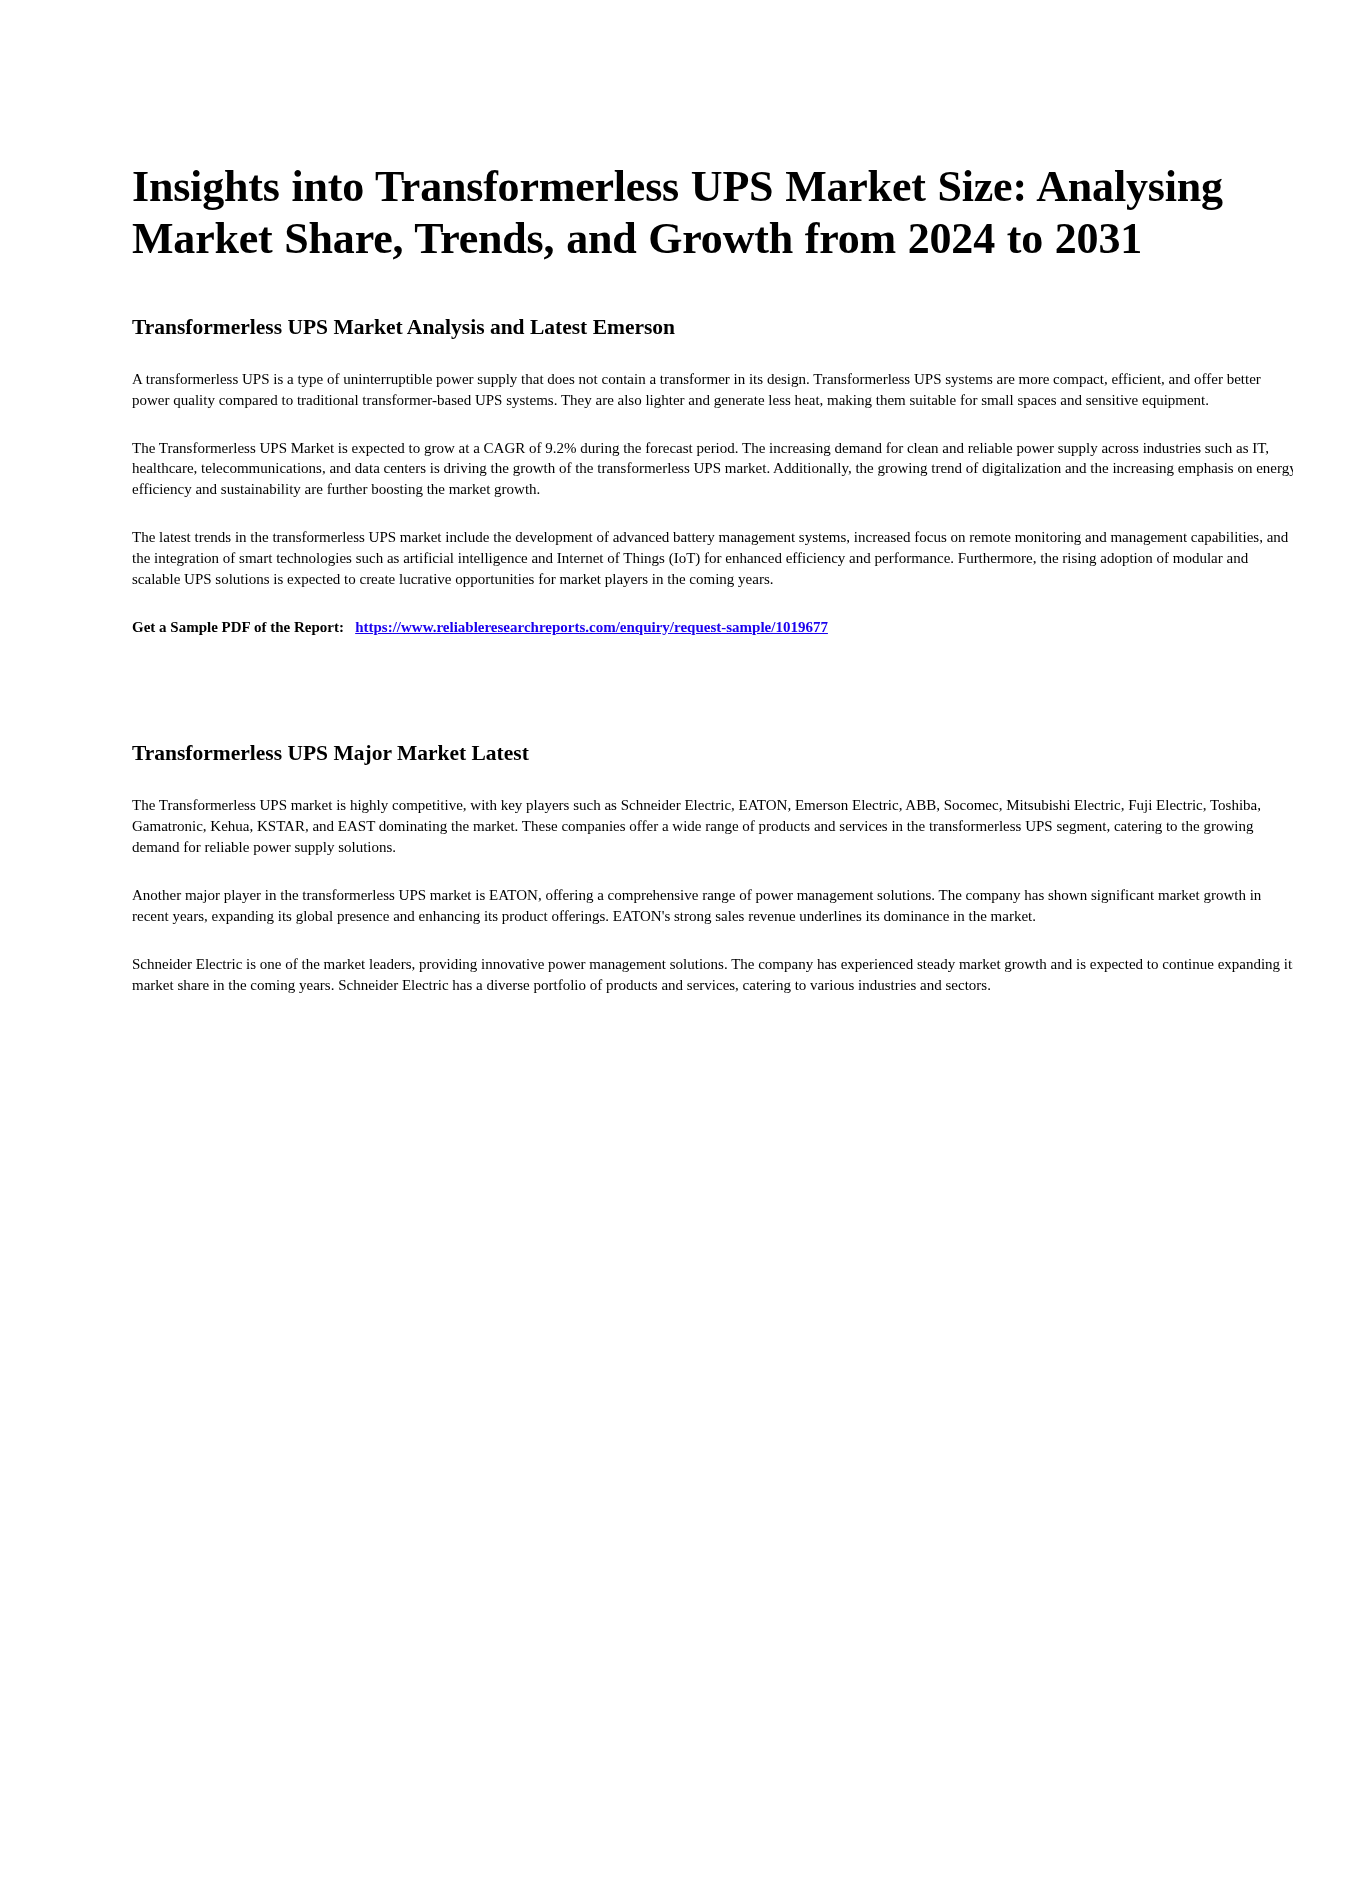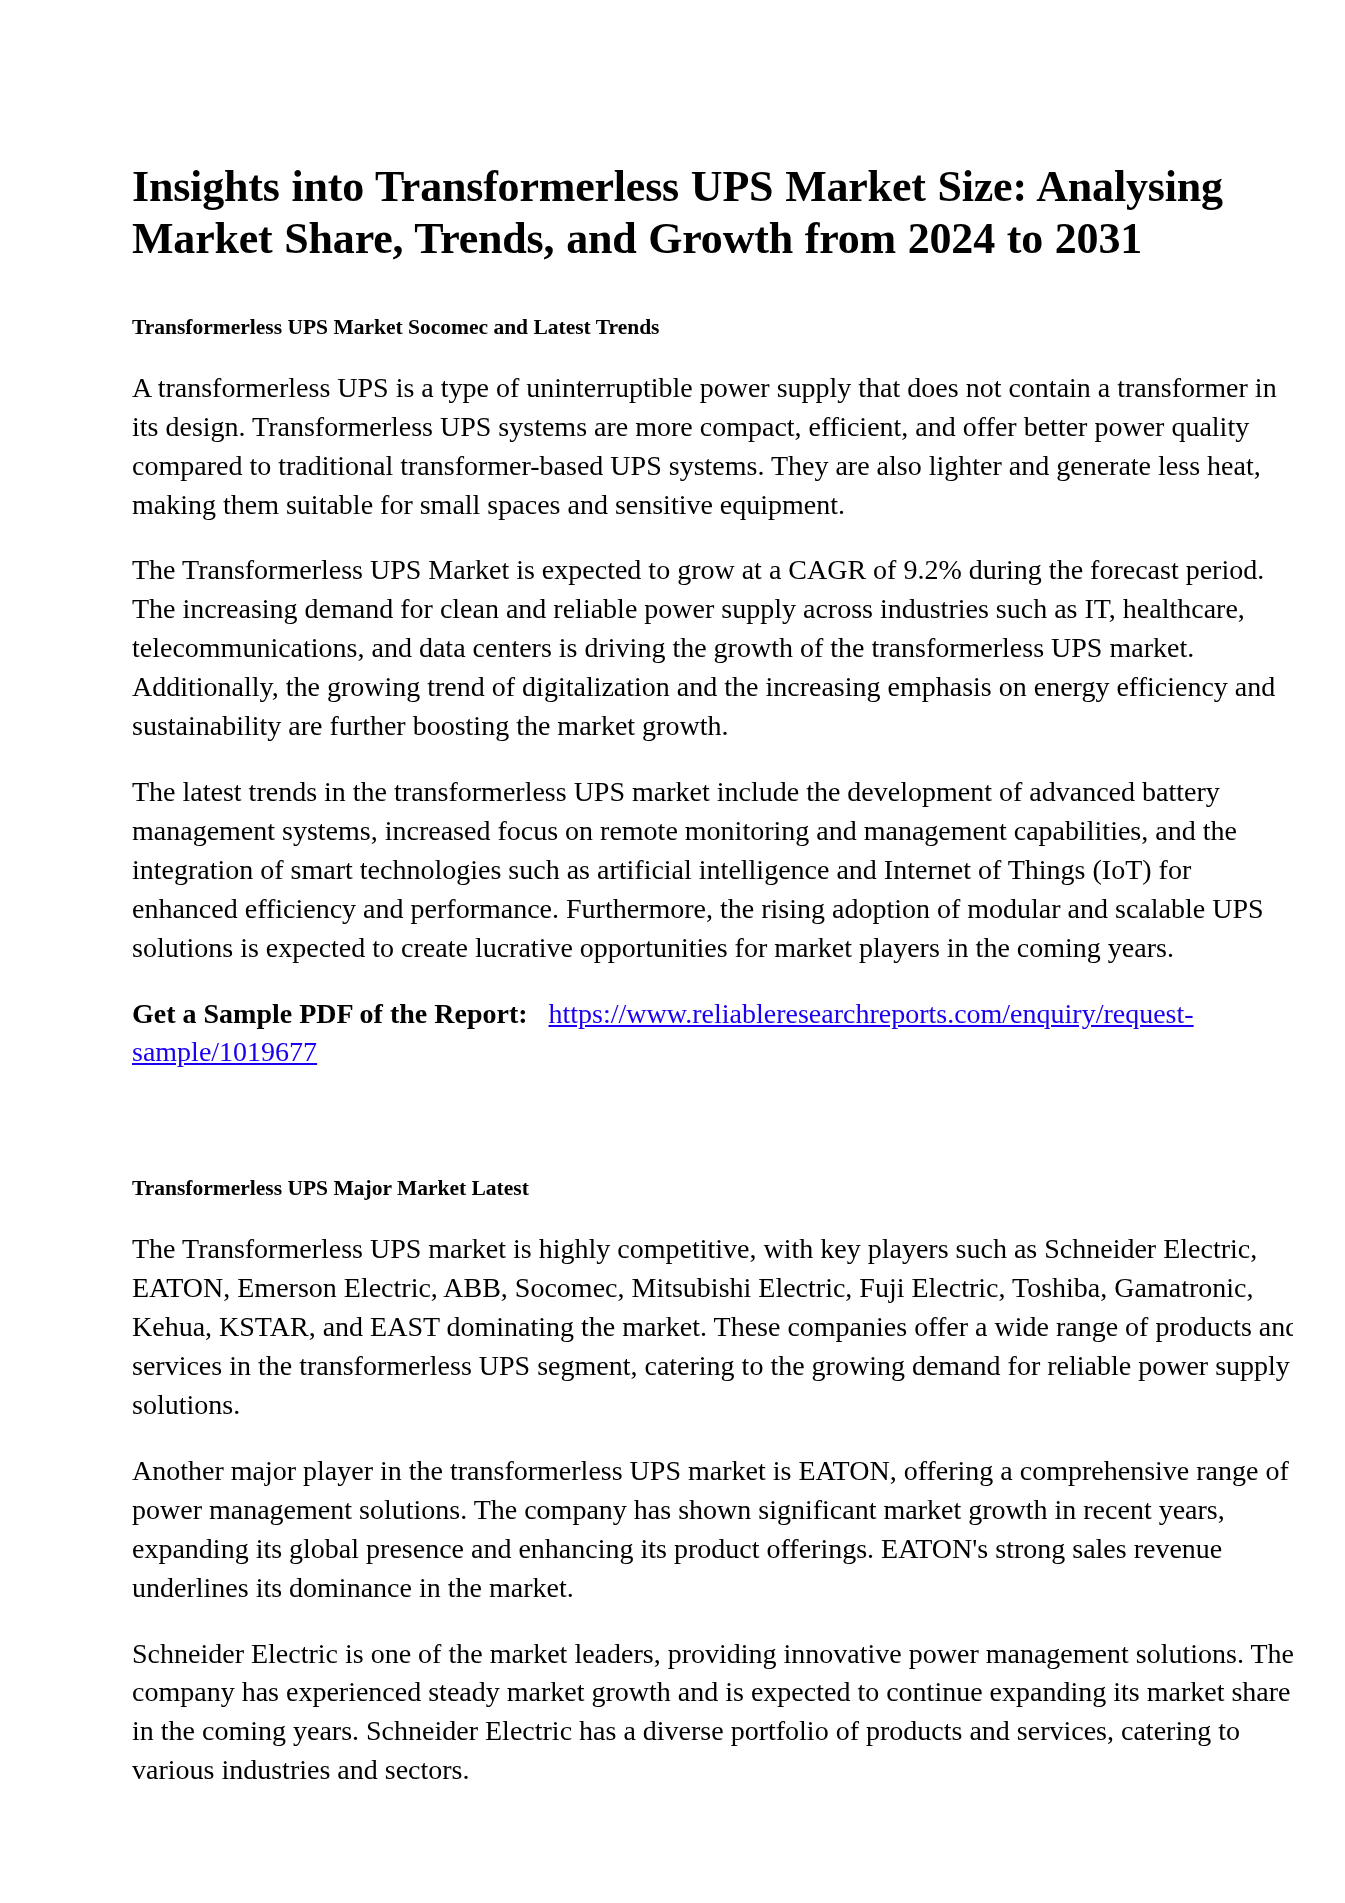--- a/index.html
+++ b/index.html
@@ -36,51 +36,52 @@
     font-size: 21.5px;
     font-weight: bold;
     line-height: 1.35;
     margin: 0;
     padding-top: 48px;
   }
   .section-heading.players {
     padding-top: 62px;
   }
   p.body-text {
-    font-size: 28px;
+    font-size: 15px;
     line-height: 1.39;
     margin: 0;
     padding-top: 27px;
     text-align: left;
   }
   .label-strong {
     font-weight: bold;
     text-align: center;
   }
   a.report-link {
     color: #1a00ee;
     text-decoration: underline;
     word-break: break-word;
+    font-weight: bold;
   }
   .link-para {
     padding-top: 27px;
   }
   .gap-block {
     height: 40px;
   }
 </style>
 </head>
 <body>
 
 <div class="page">
   <div class="content">
 
     <h1 class="doc-title">Insights into Transformerless UPS Market Size: Analysing Market Share, Trends, and Growth from 2024 to 2031</h1>
 
-    <h2 class="section-heading">Transformerless UPS Market Socomec and Latest Trends</h2>
+    <h2 class="section-heading">Transformerless UPS Market Analysis and Latest Emerson</h2>
 
     <p class="body-text">A transformerless UPS is a type of uninterruptible power supply that does not contain a transformer in its design. Transformerless UPS systems are more compact, efficient, and offer better power quality compared to traditional transformer-based UPS systems. They are also lighter and generate less heat, making them suitable for small spaces and sensitive equipment.</p>
 
     <p class="body-text">The Transformerless UPS Market is expected to grow at a CAGR of 9.2% during the forecast period. The increasing demand for clean and reliable power supply across industries such as IT, healthcare, telecommunications, and data centers is driving the growth of the transformerless UPS market. Additionally, the growing trend of digitalization and the increasing emphasis on energy efficiency and sustainability are further boosting the market growth.</p>
 
     <p class="body-text">The latest trends in the transformerless UPS market include the development of advanced battery management systems, increased focus on remote monitoring and management capabilities, and the integration of smart technologies such as artificial intelligence and Internet of Things (IoT) for enhanced efficiency and performance. Furthermore, the rising adoption of modular and scalable UPS solutions is expected to create lucrative opportunities for market players in the coming years.</p>
 
     <p class="body-text link-para">
       <span class="label-strong">Get a Sample PDF of the Report:</span>
       <span>&nbsp; </span><a class="report-link" href="#">https://www.reliableresearchreports.com/enquiry/request-sample/1019677</a>

